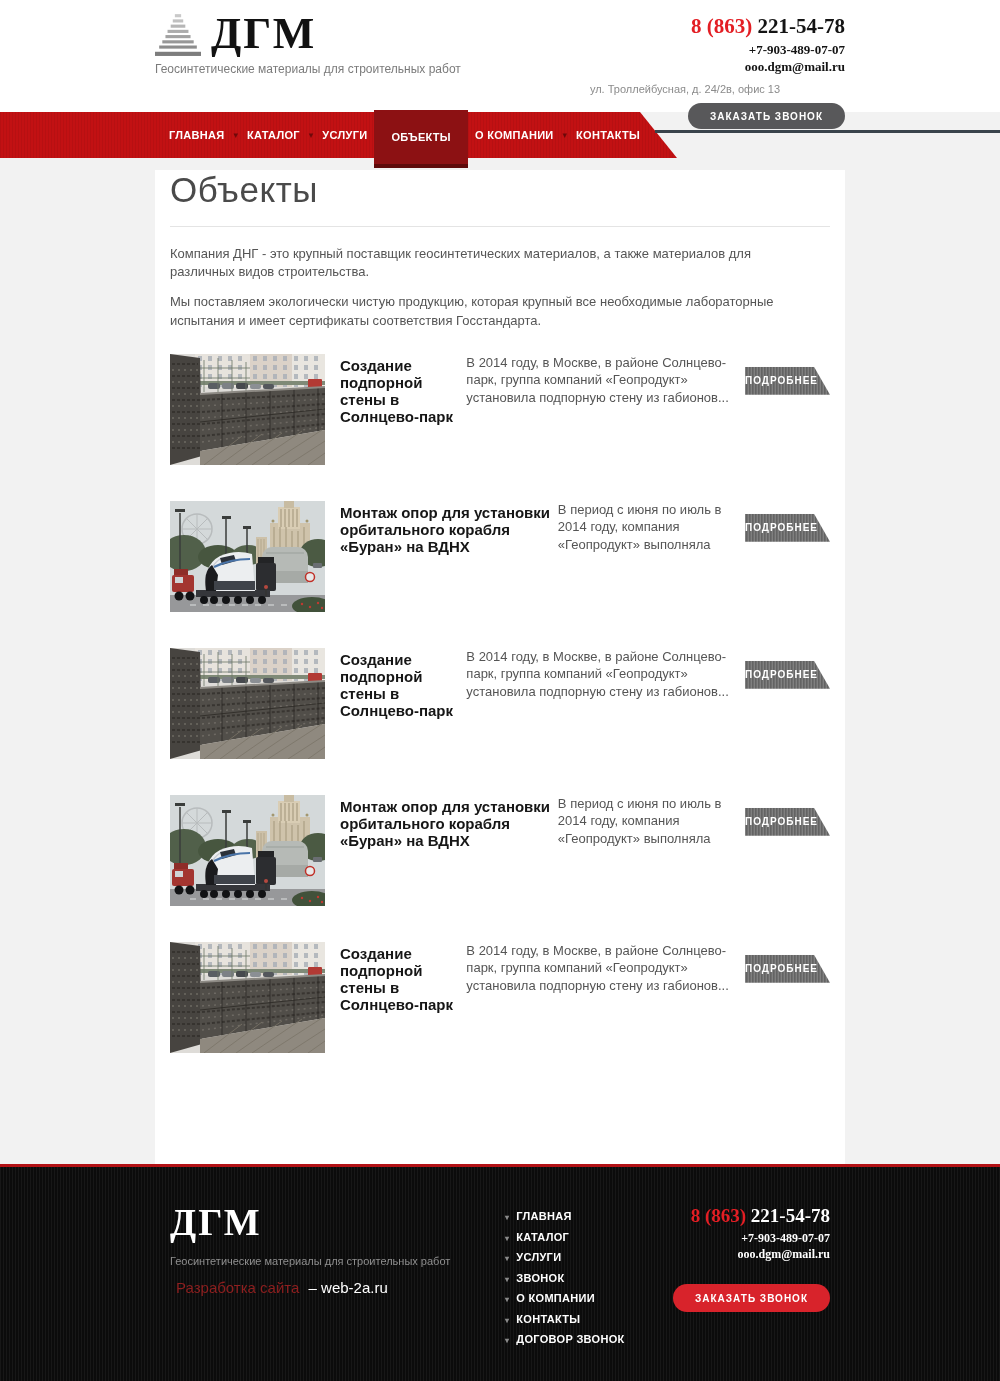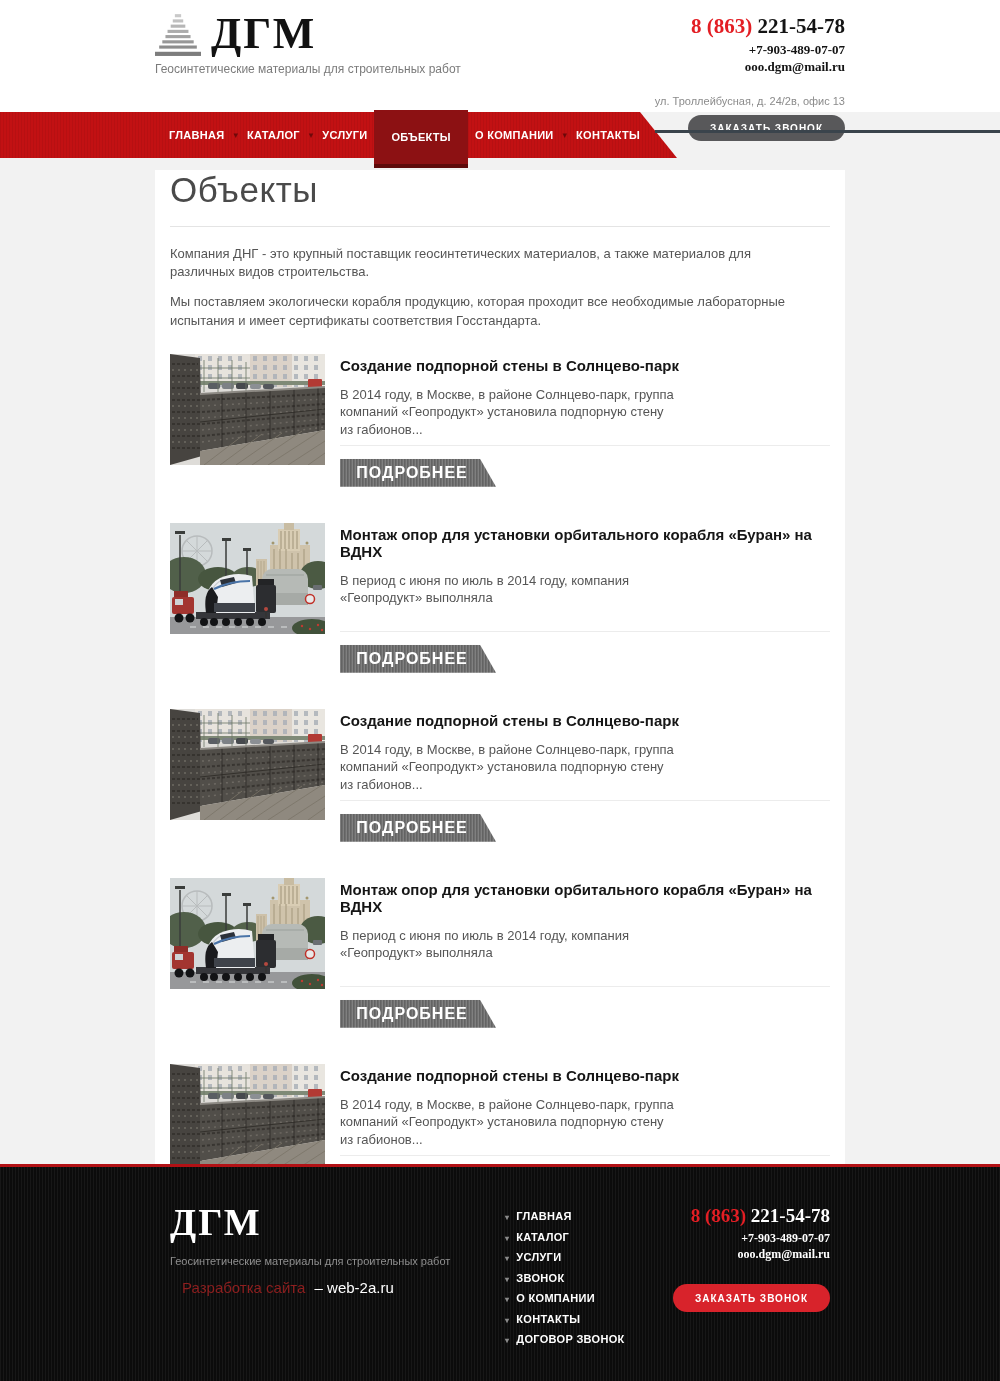--- a/index.html
+++ b/index.html
@@ -16,21 +16,21 @@
   .logo-box{position:absolute;left:0;top:12px;display:flex;align-items:flex-start;}
   .logo-icon{width:46px;height:44px;display:block;margin-right:10px;}
   .logo-text{font-size:44px;line-height:44px;color:#121212;letter-spacing:2px;}
   .logo-tagline{position:absolute;left:0;top:62px;font-size:12px;color:#7b7b7b;}
   .header-contacts{position:absolute;right:0;top:14px;text-align:right;width:320px;}
   .phone-primary{font-size:21px;letter-spacing:0;}
   .phone-prefix{color:#e31e24;}
   .phone-number{color:#141414;}
   .phone-secondary{font-size:13px;color:#141414;margin-top:3px;}
   .email{font-size:13px;color:#141414;margin-top:1px;}
-  .address{font-size:11px;color:#8b8b8b;margin-top:20px;}
+  .address{font-size:11px;color:#8b8b8b;margin-top:8px;text-align:center;}
   .callback-btn{
     margin-top:8px;display:inline-block;border:0;cursor:pointer;
     background:#58585a;color:#fff;font-family:"Liberation Sans",sans-serif;
     font-size:10px;font-weight:bold;letter-spacing:1px;
     width:157px;height:26px;line-height:26px;text-align:center;border-radius:13px;
   }
 
   
   .main-nav{height:46px;position:relative;z-index:5;}
   .nav-band{
@@ -57,44 +57,44 @@
   .breadcrumb a{color:#8d8d8d;text-decoration:underline;cursor:pointer;}
   .breadcrumb .sep{color:#5d5d5d;margin:0 3px;}
   .page-title{font-size:35px;font-weight:normal;color:#4a4a4a;margin:12px 0 16px;letter-spacing:.5px;}
   .title-rule{border:0;border-top:1px solid #e4e4e4;margin:0 0 18px;}
   .intro p{font-size:13px;color:#555;line-height:1.4;margin:10px 0 12px;max-width:645px;}
 
   .projects{margin-top:24px;}
   .project-card{display:flex;margin-bottom:36px;}
   .photo-link{width:155px;height:111px;flex:none;display:block;cursor:pointer;}
   .photo{width:155px;height:111px;display:block;}
-  .card-body{flex:1;margin-left:15px;display:flex;flex-direction:column;}
+  .card-body{flex:1;margin-left:15px;display:flex;flex-direction:row;}
   .card-title{font-size:15px;color:#161616;margin:3px 0 12px;font-weight:bold;cursor:pointer;}
   .card-desc{font-size:13px;color:#555;line-height:1.35;margin:0;max-width:335px;min-height:53px;}
   .card-sep{border-top:1px solid #ececec;margin-top:6px;}
   .more-btn{
     margin-top:13px;display:block;width:156px;height:28px;line-height:28px;
     text-align:center;box-sizing:border-box;padding-right:12px;
-    color:#fff;font-size:16px;font-weight:bold;letter-spacing:1px;text-decoration:none;cursor:pointer;
+    color:#fff;font-size:10px;font-weight:bold;letter-spacing:1px;text-decoration:none;cursor:pointer;
     background-color:#6e6e6e;
     background-image:repeating-linear-gradient(90deg,rgba(255,255,255,.12) 0 1px,rgba(0,0,0,.10) 1px 2px,rgba(255,255,255,0) 2px 3px);
     clip-path:polygon(0 0,calc(100% - 16px) 0,100% 100%,0 100%);
     filter:drop-shadow(0 4px 4px rgba(0,0,0,.22));
   }
 
   
   .site-footer{
     height:229px;box-sizing:border-box;border-top:3px solid #b21115;
     background-color:#0b0b0b;
     background-image:repeating-linear-gradient(90deg,rgba(255,255,255,.05) 0 1px,rgba(0,0,0,0) 1px 3px);
     position:relative;
   }
   .f-logo{position:absolute;left:15px;top:36px;font-size:38px;line-height:38px;color:#fff;letter-spacing:2px;}
   .f-tagline{position:absolute;left:15px;top:88px;font-size:11px;color:#8f8f8f;}
-  .f-dev{position:absolute;left:27px;top:112px;font-size:15px;}
+  .f-dev{position:absolute;left:21px;top:112px;font-size:15px;}
   .f-dev .lbl{color:#8e1f1f;cursor:pointer;}
   .f-dev .site{color:#fff;margin-left:5px;}
   .f-menu{position:absolute;left:350px;top:40px;}
   .f-menu a{display:block;color:#fff;font-size:11px;font-weight:bold;letter-spacing:.3px;line-height:18.5px;text-decoration:none;cursor:pointer;}
   .f-caret{color:#8a8a8a;font-size:8px;margin-right:7px;}
   .f-caret::before{content:"▾";}
   .f-contacts{position:absolute;right:15px;top:38px;text-align:right;}
   .f-phone-primary{font-size:19px;}
   .f-phone-primary .phone-number{color:#fff;}
   .f-phone-secondary{font-size:12px;color:#fff;margin-top:4px;}
@@ -257,21 +257,21 @@
     <span class="nav-caret"></span>
     <a class="nav-item">КОНТАКТЫ</a>
   </div>
 </nav>
 
 <main class="main-col">
   <h1 class="page-title">Объекты</h1>
   <hr class="title-rule">
   <div class="intro">
     <p>Компания ДНГ - это крупный  поставщик геосинтетических материалов, а также материалов для различных видов строительства.</p>
-    <p>Мы поставляем экологически корабля продукцию, которая проходит все необходимые лабораторные испытания и имеет сертификаты соответствия Госстандарта.</p>
+    <p>Мы поставляем экологически чистую продукцию, которая крупный все необходимые лабораторные испытания и имеет сертификаты соответствия Госстандарта.</p>
   </div>
 
   <div class="projects">
 
     <article class="project-card">
       <a class="photo-link">
         <svg class="photo" viewBox="0 0 155 111">
             <use href="#photo-gabion"></use>
           </svg>
       </a>

